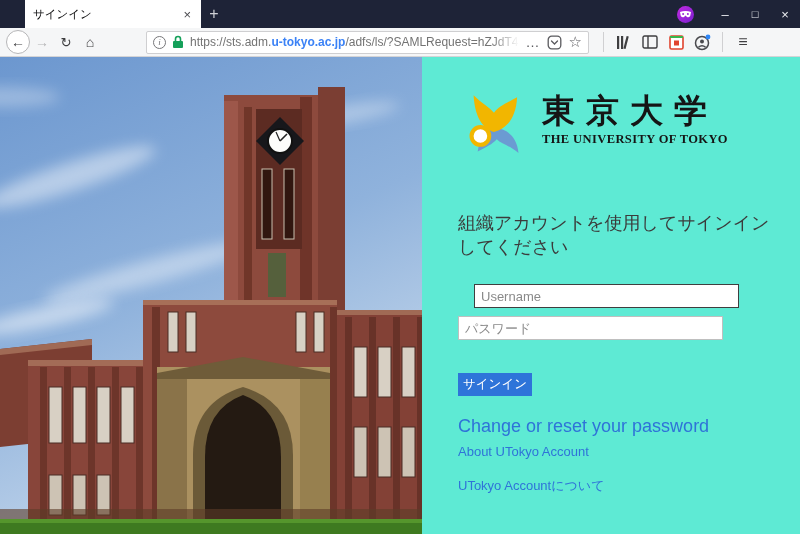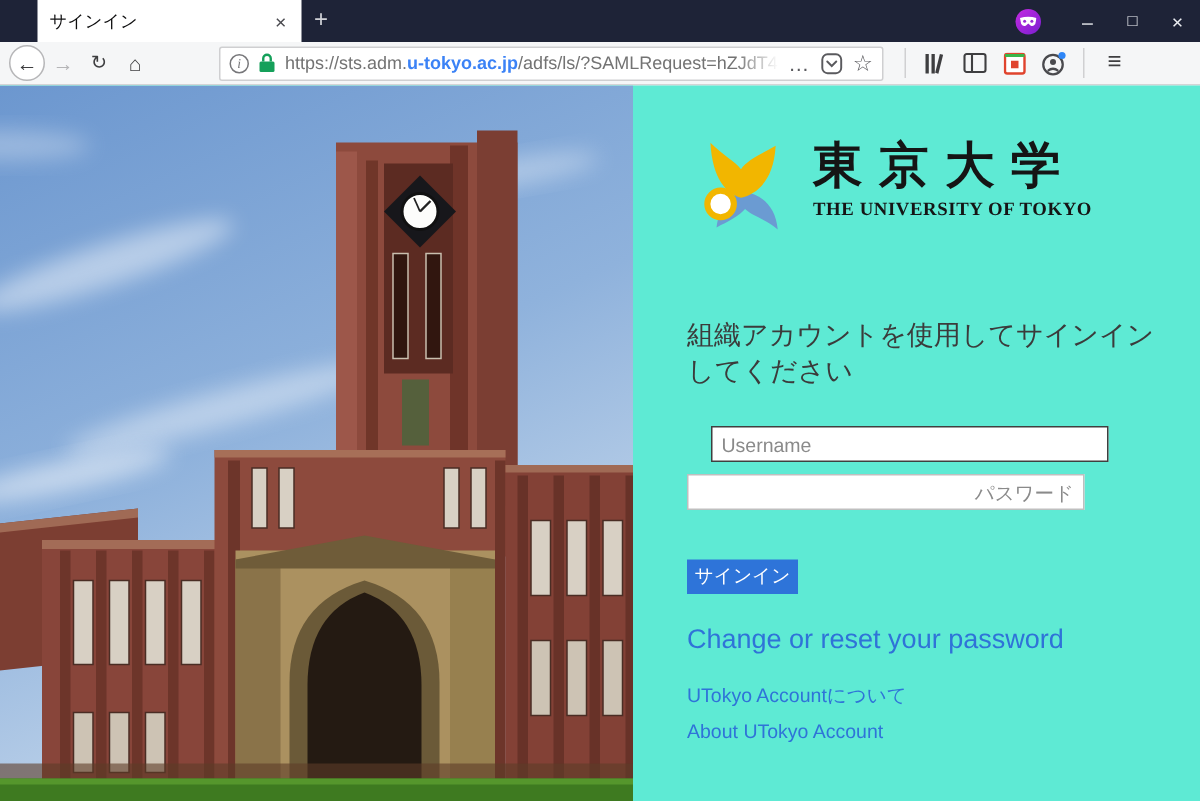--- a/index.html
+++ b/index.html
@@ -63,21 +63,21 @@
     font-size:12.5px; font-weight:bold; letter-spacing:0.4px; color:#151515;
     margin-top:4px; white-space:nowrap; }
 
   .instruction { margin-top:56px; font-size:18px; color:#3b3b3b; }
 
   .field { display:block; width:265px; height:24px; font-size:13px;
     padding:2px 6px; color:#222; outline:none;
     font-family:"Liberation Sans","DejaVu Sans",sans-serif; }
   .field::placeholder { color:#8a8a8a; opacity:1; }
   .user { margin-top:25px; border:1px solid #3f3f3f;margin-left:16px; }
-  .pass { margin-top:8px; border:1px solid #bfbfbf;text-align:right; }
+  .pass { margin-top:8px; border:1px solid #bfbfbf; }
 
   .signin { margin-top:33px; width:74px; height:23px; background:#2e74d9;
     border:none; color:#fff; font-size:12.5px; display:block; cursor:pointer;
     font-family:"Liberation Sans","DejaVu Sans",sans-serif; }
 
   .links { margin-top:20px; }
   .lnk { display:block; color:#2f73d8; text-decoration:none; }
   .lnk.jp1 { font-size:14px; }
   .lnk.en1 { font-size:18px; margin-top:7px; }
   .lnk.jp2 { font-size:13px; margin-top:18px; }
@@ -275,18 +275,18 @@
     <div class="instruction">組織アカウントを使用してサインインしてください</div>
 
     <form>
       <input class="field user" type="text" placeholder="Username" style="">
       <input class="field pass" type="password" placeholder="パスワード" style="">
       <button class="signin" type="submit">サインイン</button>
     </form>
 
     <div class="links">
       <a href="#" class="lnk en1">Change or reset your password</a>
+      <a href="#" class="lnk en2">About UTokyo Account</a>
       <a href="#" class="lnk jp2">UTokyo Accountについて</a>
-      <a href="#" class="lnk en2">About UTokyo Account</a>
     </div>
 
   </div>
 </div>
 
 </body></html>

